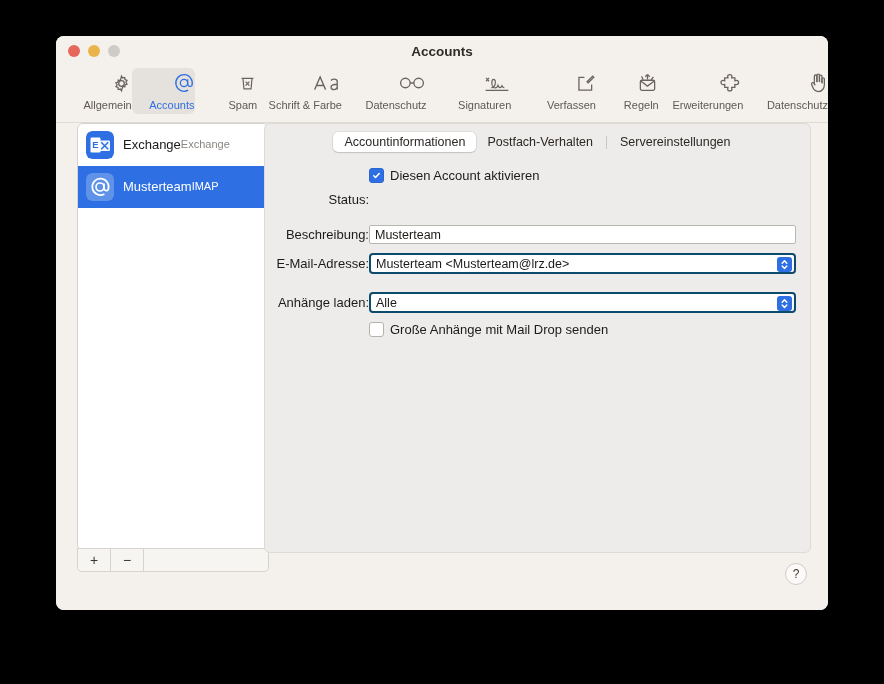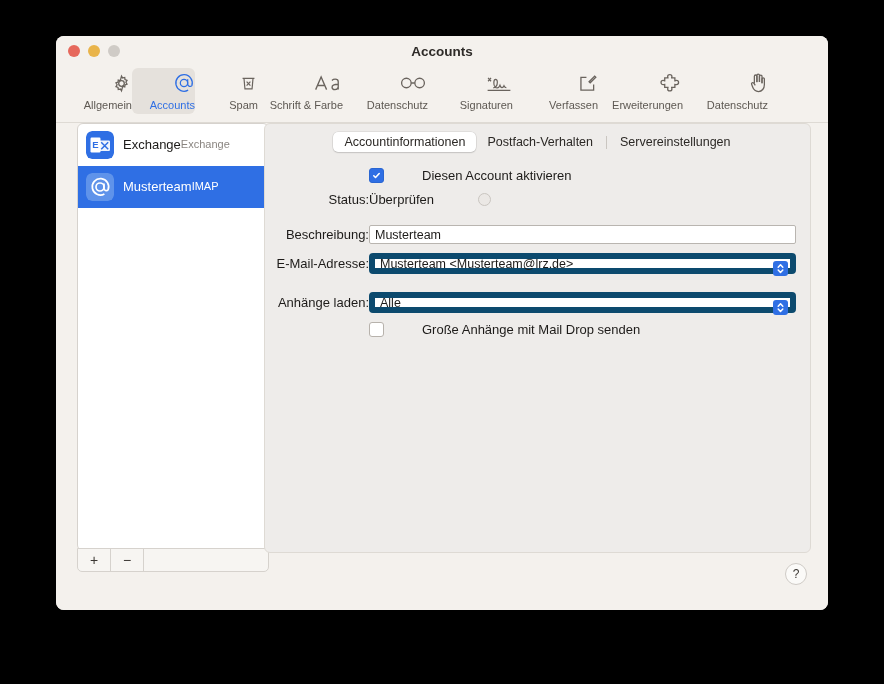--- a/index.html
+++ b/index.html
@@ -228,21 +228,21 @@
     margin-bottom: 9px;
   }
   .row .lbl {
     width: 104px;
     text-align: right;
     padding-right: 0;
     font-size: 13px;
     color: #1d1b19;
     flex: 0 0 auto;
   }
-  .row .fld { flex: 1 1 auto; display: flex; align-items: center; gap: 32px; }
+  .row .fld { flex: 1 1 auto; display: flex; align-items: center; }
 
   .chk {
     width: 13px;
     height: 13px;
     border-radius: 3px;
     border: 1px solid #b7b2ac;
     background: #ffffff;
     flex: 0 0 auto;
     display: flex;
     align-items: center;
@@ -271,21 +271,21 @@
     display: flex;
     align-items: center;
     padding: 0 5px;
     box-sizing: border-box;
   }
 
   .popup {
     flex: 1 1 auto;
     height: 21px;
     background: #ffffff;
-    border: 6px solid #0c4a6e;
+    border: 2px solid #0c4a6e;
     border-radius: 4px;
     font-size: 12.5px;
     color: #1d1b19;
     display: flex;
     align-items: center;
     padding: 0 5px;
     position: relative;
     box-sizing: border-box;
     cursor: default;
   }
@@ -415,20 +415,31 @@
     <div class="tb-item wide">
       <span class="tb-icon">
         <svg width="21" height="21" viewBox="0 0 24 24" fill="none" stroke="currentColor" stroke-width="1.5">
           <path d="M19 13.2v6.3H4.5V5h6.3"></path>
           <path d="M13.8 9.9l6.4-6.4 1.3 1.3-6.4 6.4z"></path>
         </svg>
       </span>
       <span class="tb-label">Verfassen</span>
     </div>
 
+    <div class="tb-item">
+      <span class="tb-icon">
+        <svg width="23" height="22" viewBox="0 0 24 24" fill="none" stroke="currentColor" stroke-width="1.4">
+          <rect x="4.2" y="9" width="15.6" height="11" rx="1.6"></rect>
+          <path d="M4.6 9.8l7.4 5.6 7.4-5.6"></path>
+          <path d="M12 8.2V2.8M12 2.8L9.6 5.2M12 2.8l2.4 2.4"></path>
+          <path d="M7.2 8.4L5.6 4.6M15.9 8.6l2.5-3.4"></path>
+        </svg>
+      </span>
+      <span class="tb-label">Regeln</span>
+    </div>
 
     <div class="tb-item wide">
       <span class="tb-icon">
         <svg width="24" height="21" viewBox="0 0 26 22" fill="none" stroke="currentColor" stroke-width="1.4">
           <path d="M9.4 3.4c0-1.2 1-2.1 2.3-2.1s2.3.9 2.3 2.1c0 .7-.3 1-.3 1.5h3.5v3.2c.5 0 .9-.4 1.7-.4 1.3 0 2.3 1 2.3 2.3s-1 2.3-2.3 2.3c-.8 0-1.2-.4-1.7-.4v3.4h-3.5c0 .6.3.9.3 1.6 0 1.2-1 2.1-2.3 2.1s-2.3-.9-2.3-2.1c0-.7.3-1 .3-1.6H6.2v-3.4c-.5 0-.9.4-1.7.4-1.3 0-2.3-1-2.3-2.3s1-2.3 2.3-2.3c.8 0 1.2.4 1.7.4V4.9h3.5c0-.5-.3-.8-.3-1.5z"></path>
         </svg>
       </span>
       <span class="tb-label">Erweiterungen</span>
     </div>
 
@@ -512,24 +523,20 @@
               <svg width="9" height="9" viewBox="0 0 12 12" fill="none" stroke="#ffffff" stroke-width="2.1" stroke-linecap="round" stroke-linejoin="round">
                 <path d="M2.4 6.3l2.3 2.4 4.9-5.4"></path>
               </svg>
             </span>
             <span class="chk-label">Diesen Account aktivieren</span>
           </div>
         </div>
 
         <div class="row">
           <div class="lbl">Status:</div>
-          <div class="fld">
-            <span class="status-text">Überprüfen</span>
-            <span class="spinner"></span>
-          </div>
         </div>
 
         <div class="spacer-row"></div>
 
         <div class="row">
           <div class="lbl">Beschreibung:</div>
           <div class="fld">
             <span class="textfield">Musterteam</span>
           </div>
         </div>

